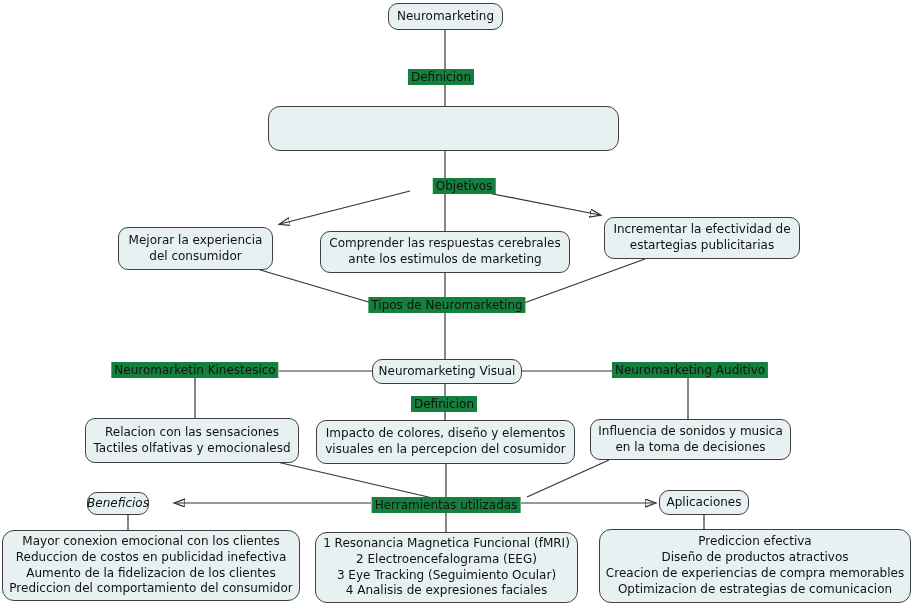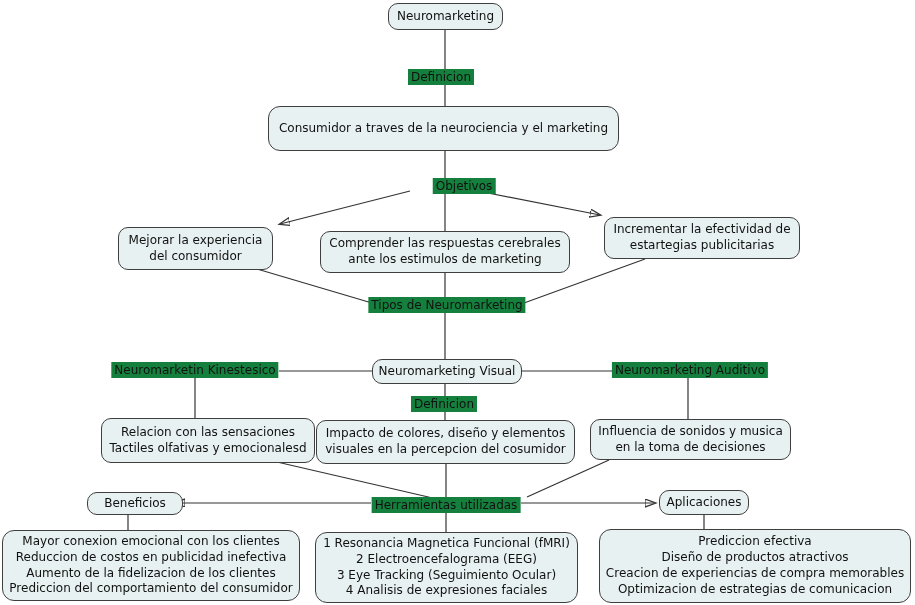--- a/index.html
+++ b/index.html
@@ -89,21 +89,20 @@
   <div class="link-label" style="left:195px; top:362px;">Neuromarketin Kinestesico</div>
   <div class="link-label" style="left:690px; top:362px;">Neuromarketing Auditivo</div>
   <div class="link-label" style="left:444px; top:396px;">Definicion</div>
   <div class="link-label" style="left:446px; top:497px;">Herramientas utilizadas</div>
 
   <div class="node" style="left:388px; top:3px; width:115px; height:27px;">
     <span>Neuromarketing</span>
   </div>
 
   <div class="node big" style="left:268px; top:106px; width:351px; height:45px;">
-    <span>Consumidor a traves de la neurociencia y el marketing</span>
   </div>
 
   <div class="node" style="left:118px; top:227px; width:155px; height:43px;">
     <span>Mejorar la experiencia</span>
     <span>del consumidor</span>
   </div>
 
   <div class="node" style="left:320px; top:231px; width:250px; height:42px;">
     <span>Comprender las respuestas cerebrales</span>
     <span>ante los estimulos de marketing</span>
@@ -111,36 +110,36 @@
 
   <div class="node" style="left:604px; top:217px; width:196px; height:42px;">
     <span>Incrementar la efectividad de</span>
     <span>estartegias publicitarias</span>
   </div>
 
   <div class="node" style="left:372px; top:359px; width:150px; height:25px;">
     <span>Neuromarketing Visual</span>
   </div>
 
-  <div class="node" style="left:85px; top:418px; width:214px; height:45px;margin-left:16px;">
+  <div class="node" style="left:85px; top:418px; width:214px; height:45px;">
     <span>Relacion con las sensaciones</span>
     <span>Tactiles olfativas y emocionalesd</span>
   </div>
 
   <div class="node" style="left:316px; top:420px; width:259px; height:44px;">
     <span>Impacto de colores, diseño y elementos</span>
     <span>visuales en la percepcion del cosumidor</span>
   </div>
 
   <div class="node" style="left:590px; top:419px; width:201px; height:41px;">
     <span>Influencia de sonidos y musica</span>
     <span>en la toma de decisiones</span>
   </div>
 
-  <div class="node" style="left:87px; top:492px; width:96px; height:23px;">
+  <div class="node" style="left:87px; top:492px; width:62px; height:23px;font-style:italic;">
     <span>Beneficios</span>
   </div>
 
   <div class="node" style="left:659px; top:490px; width:90px; height:25px;">
     <span>Aplicaciones</span>
   </div>
 
   <div class="node big" style="left:2px; top:530px; width:298px; height:71px;">
     <span>Mayor conexion emocional con los clientes</span>
     <span>Reduccion de costos en publicidad inefectiva</span>

